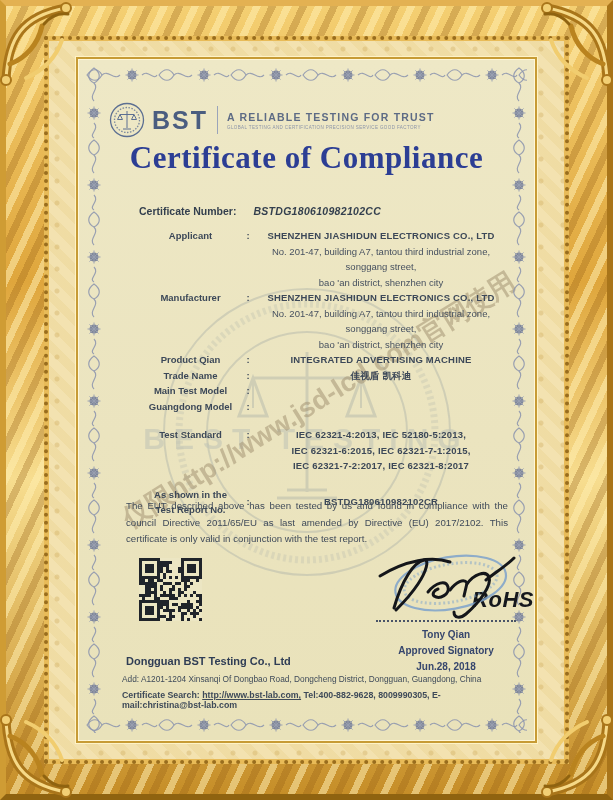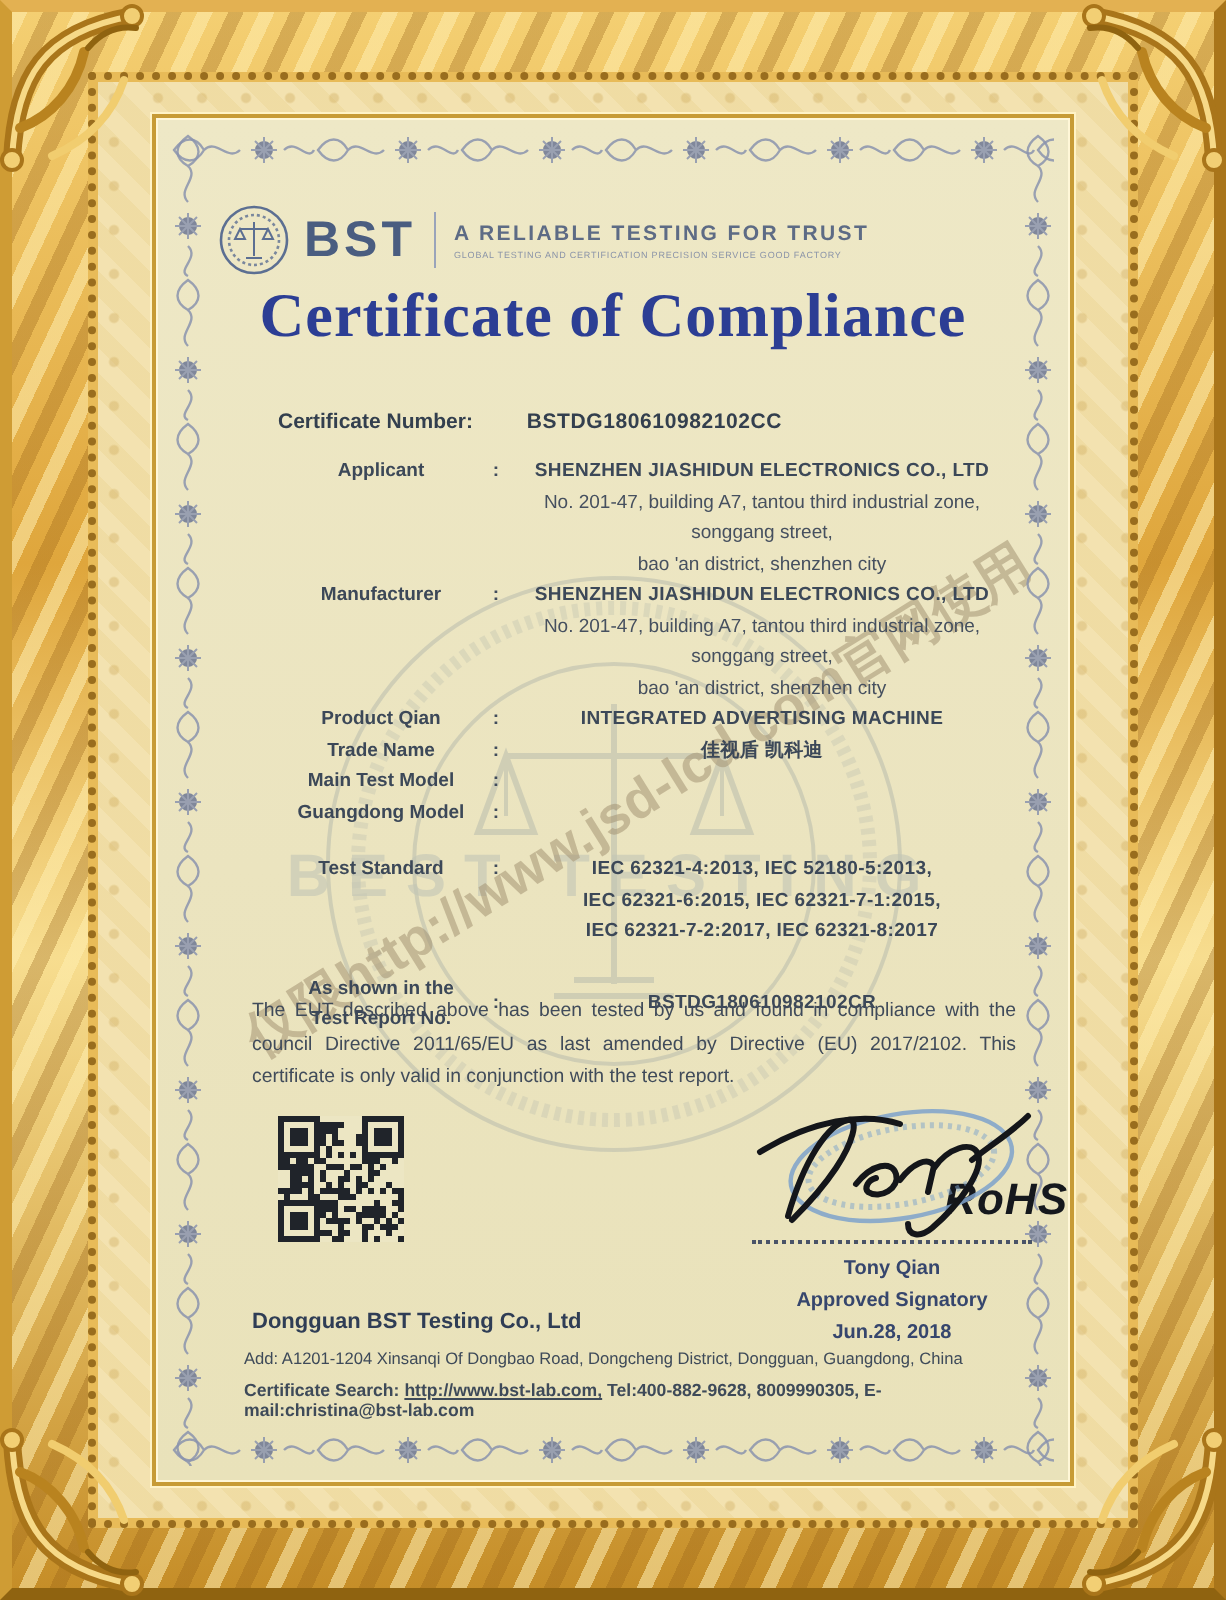--- a/index.html
+++ b/index.html
@@ -61,21 +61,21 @@
   .brand { font-size:25px; font-weight:bold; letter-spacing:2px; color:#4a5d80; margin-left:7px; }
   .logo-div { width:1px; height:28px; background:#9aa4ba; margin:0 9px; }
   .tagline { font-size:10.5px; font-weight:bold; letter-spacing:1.2px; color:#5d6b85; }
   .subtagline { font-size:4.5px; letter-spacing:.4px; color:#8b94a8; margin-top:2px; }
 
   .title { position:absolute; top:80px; left:0; right:0; text-align:center;
     font-family:"Liberation Serif", serif; font-weight:bold; font-size:31px;
     color:#2c3e94; letter-spacing:.5px; }
 
   .cert-no { position:absolute; top:145px; left:60px; font-size:10.5px; font-weight:bold; color:#333f4e; }
-  .cert-no .num { margin-left:24px; letter-spacing:.3px; }
+  .cert-no .num { margin-left:14px; letter-spacing:.3px;font-style:italic; }
 
   .fields { position:absolute; top:168px; left:60px; right:26px; font-size:9.5px; line-height:15.5px;text-align:center; }
   .frow { display:flex; align-items:flex-start; }
   .frow .lab { width:103px; font-weight:bold; flex:none; color:#3c4858; }
   .frow .colon { width:12px; flex:none; font-weight:bold; }
   .frow .val { flex:1; }
   .v-line { font-weight:bold; color:#3c4858; letter-spacing:.2px; }
   .v-line.reg { font-weight:normal; color:#46505f; letter-spacing:0; }
   .gap-lg { margin-top:13px; }
 

